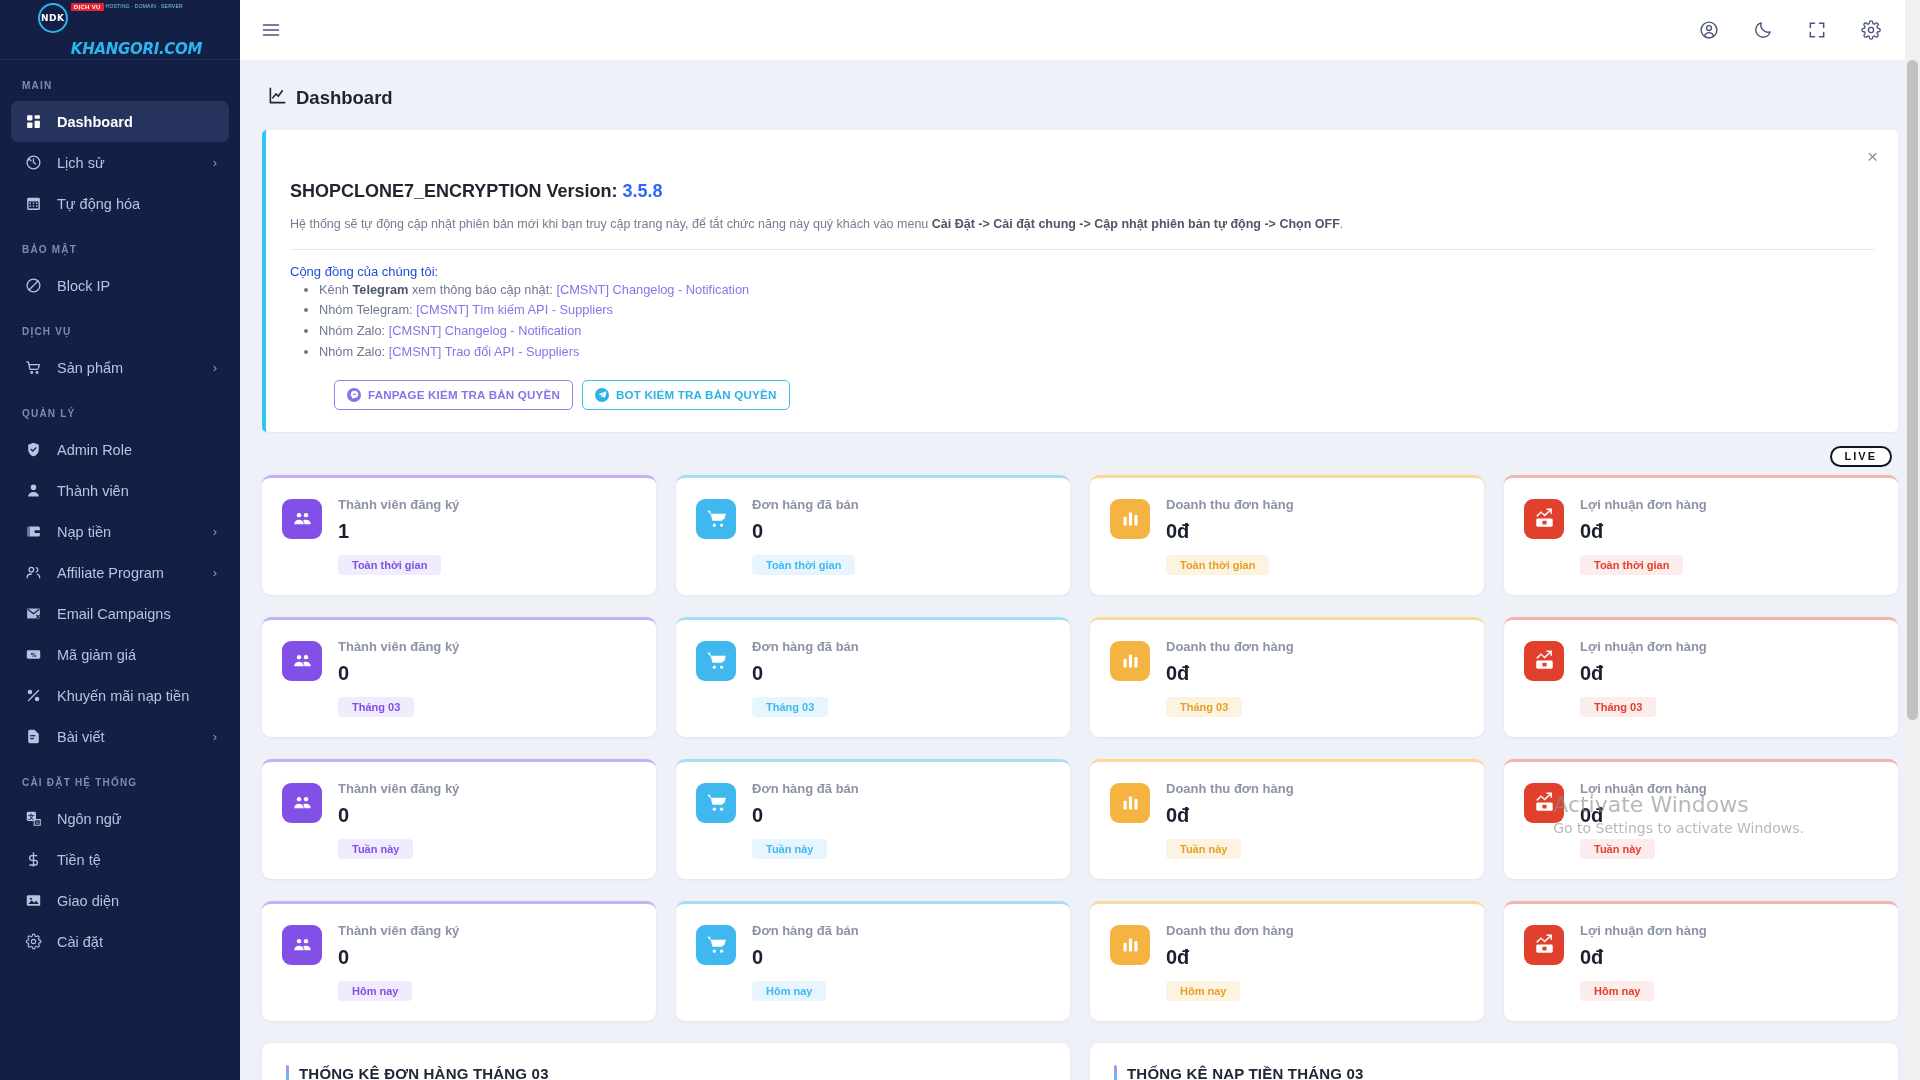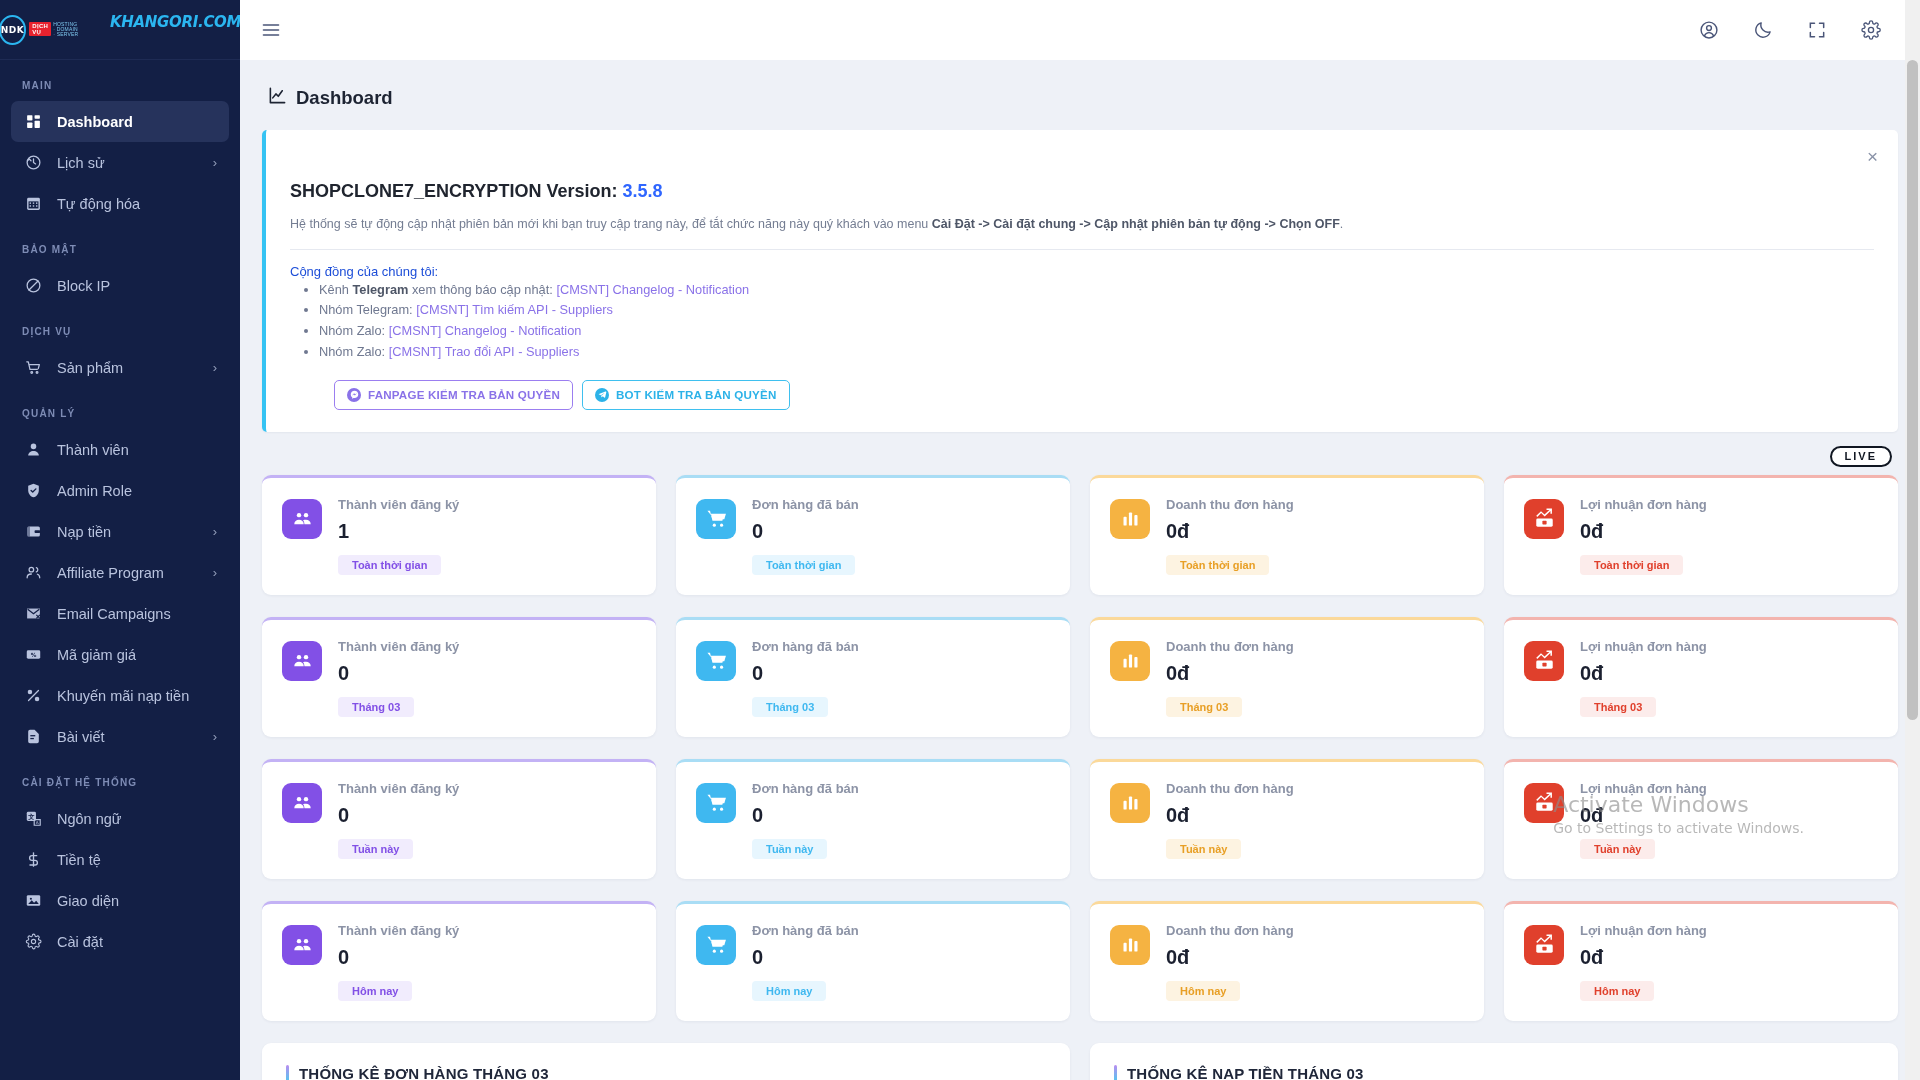--- a/index.html
+++ b/index.html
@@ -28,21 +28,21 @@
     transform: scale(1);
   }
   .logo-ndk {
     display: flex; align-items: center; justify-content: center;
     width: 30px; height: 30px; border-radius: 50%;
     border: 2px solid #2bb6f0;
     font-size: 9px; font-weight: bold; color: #ffffff;
     letter-spacing: 0.5px;
     font-family: "DejaVu Sans", sans-serif;
   }
-  .logo-txt { display: flex; line-height: 1; gap: 30px; }
+  .logo-txt { display: flex; flex-direction: column; line-height: 1; gap: 30px; }
   .logo-top { display: flex; align-items: center; gap: 2px; margin-bottom: 1px; }
   .logo-badge {
     background: #e8222e; color: #fff; font-size: 6px; font-weight: bold;
     padding: 1px 3px; border-radius: 1px; letter-spacing: 0.3px;
   }
   .logo-sub { font-size: 5px; color: #7ec8ef; letter-spacing: 0.2px; }
   .logo-main {
     font-size: 15px; font-weight: bold; color: #2bb6f0;
     font-style: italic; letter-spacing: -0.3px;
     font-family: "DejaVu Sans", sans-serif;
@@ -283,34 +283,34 @@
               <circle cx="17" cy="19" r="1.2"></circle>
             </svg>
           </span>
           <span class="nav-label">Sản phẩm</span>
           <span class="nav-arrow">›</span>
         </div>
         <div class="nav-section">QUẢN LÝ</div>
         <div class="nav-item">
           <span class="nav-ico">
             <svg viewBox="0 0 24 24" fill="#b9c3de">
+              <path d="M12 2.3 4.5 5.3v6.2c0 4.7 3.2 8.8 7.5 10.2 4.3-1.4 7.5-5.5 7.5-10.2V5.3z"></path>
+              <path d="M8.6 11.9l2.3 2.3 4.5-4.5" stroke="#131f45" stroke-width="1.9" fill="none" stroke-linecap="round" stroke-linejoin="round"></path>
+            </svg>
+          </span>
+          <span class="nav-label">Admin Role</span>
+        </div>
+        <div class="nav-item">
+          <span class="nav-ico">
+            <svg viewBox="0 0 24 24" fill="#b9c3de">
               <circle cx="12" cy="7.6" r="3.9"></circle>
               <path d="M4.5 20.5c0-4 3.4-6.5 7.5-6.5s7.5 2.5 7.5 6.5z"></path>
             </svg>
           </span>
           <span class="nav-label">Thành viên</span>
-        </div>
-        <div class="nav-item">
-          <span class="nav-ico">
-            <svg viewBox="0 0 24 24" fill="#b9c3de">
-              <path d="M12 2.3 4.5 5.3v6.2c0 4.7 3.2 8.8 7.5 10.2 4.3-1.4 7.5-5.5 7.5-10.2V5.3z"></path>
-              <path d="M8.6 11.9l2.3 2.3 4.5-4.5" stroke="#131f45" stroke-width="1.9" fill="none" stroke-linecap="round" stroke-linejoin="round"></path>
-            </svg>
-          </span>
-          <span class="nav-label">Admin Role</span>
         </div>
         <div class="nav-item">
           <span class="nav-ico">
             <svg viewBox="0 0 24 24" fill="#b9c3de">
               <rect x="3" y="5" width="18" height="14" rx="2.2"></rect>
               <rect x="3" y="5" width="4" height="14" fill="#131f45" opacity=".45"></rect>
               <rect x="13.5" y="10.4" width="8" height="3.6" rx="1.2" fill="#131f45"></rect>
             </svg>
           </span>
           <span class="nav-label">Nạp tiền</span>

